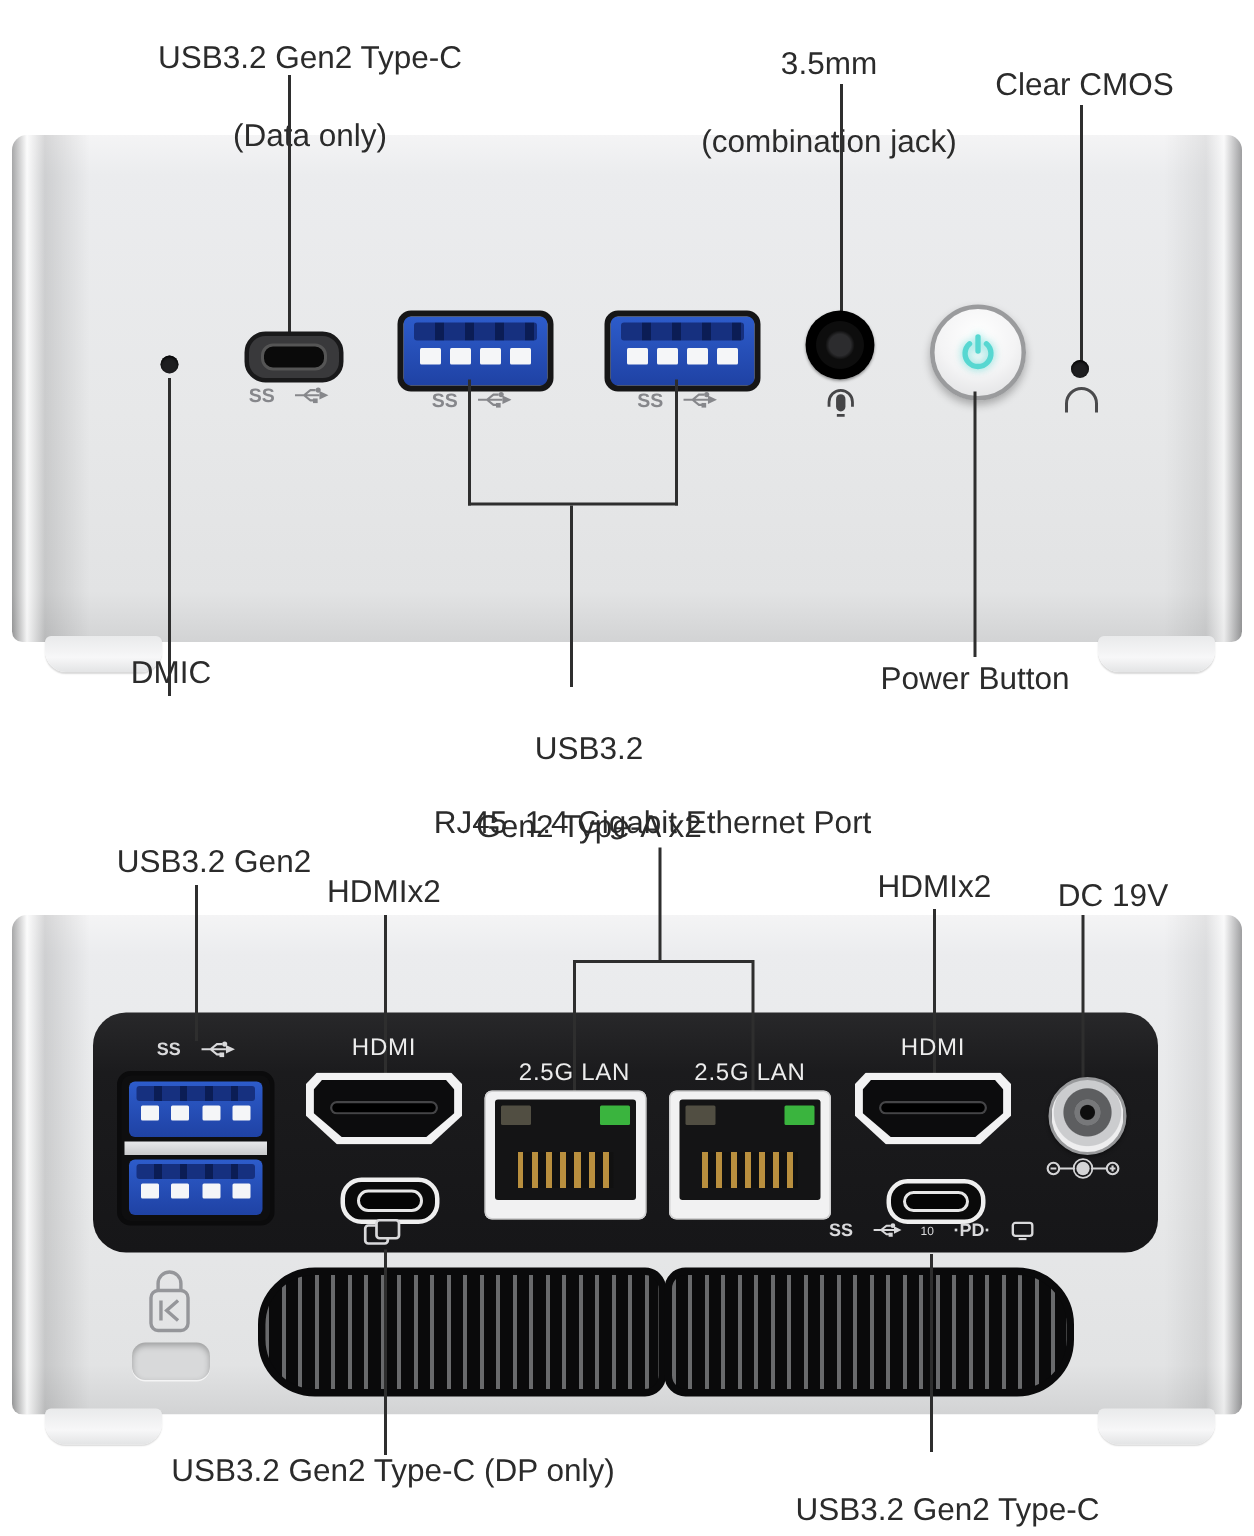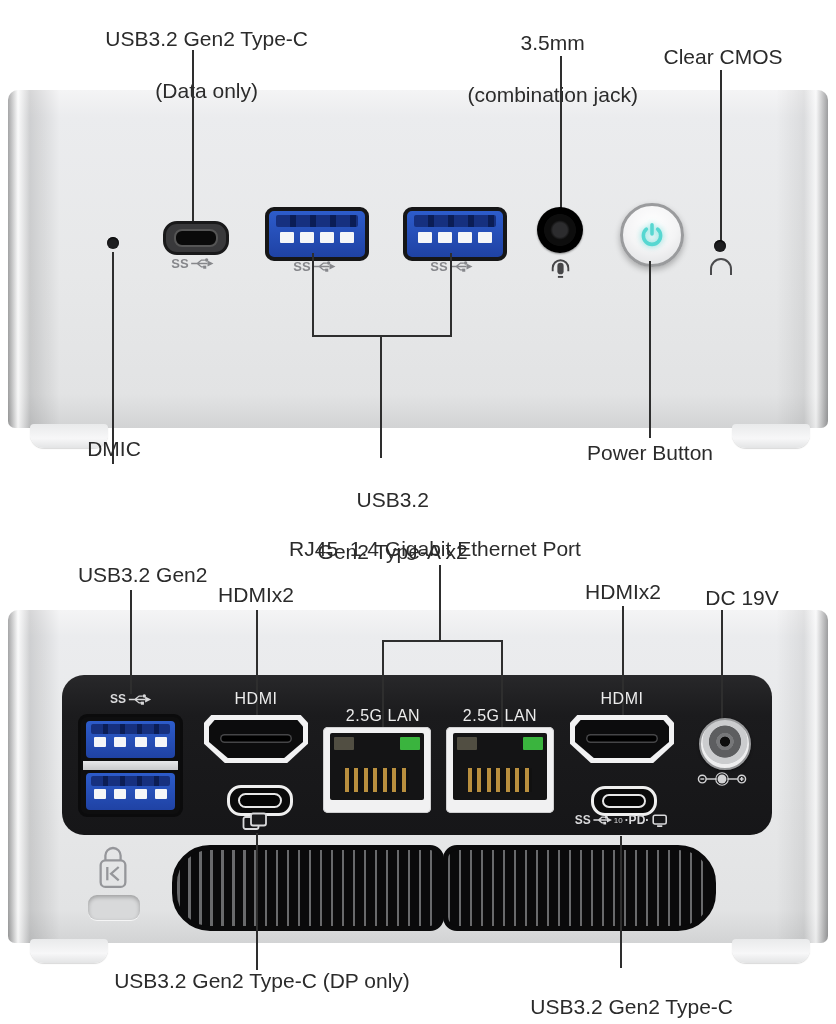--- a/index.html
+++ b/index.html
@@ -80,21 +80,21 @@
   
   .vent{position:absolute;top:845px;height:76px;background:
         repeating-linear-gradient(90deg,#696a6c 0 2.5px,#0a0a0b 2.5px 11px);
         border:5px solid #0a0a0b;}
   .vent.l{left:172px;width:262px;border-radius:38px 14px 14px 38px;}
   .vent.r{left:443px;width:263px;border-radius:14px 38px 38px 14px;}
   
   .kslot{position:absolute;left:88px;top:895px;width:52px;height:25px;border-radius:9px;
         background:#d8d9da;box-shadow:inset 0 2px 4px rgba(0,0,0,.28), 0 1px 0 rgba(255,255,255,.7);}
   
-  .ssrow{position:absolute;transform:translateX(-50%);display:flex;align-items:center;gap:2px;
+  .ssrow{position:absolute;transform:translateX(-50%);display:flex;align-items:center;gap:13px;
         font-size:13px;font-weight:bold;color:#86878b;}
   .ssrow.white{color:#d9d9db;font-size:12px;}
   .ssrow sup{font-size:8px;font-weight:normal;margin-left:-1px;}
 </style>
 </head>
 <body>
 
 <div class="stage">
 
   <div class="case" style="top:90px;height:338px;"></div>

